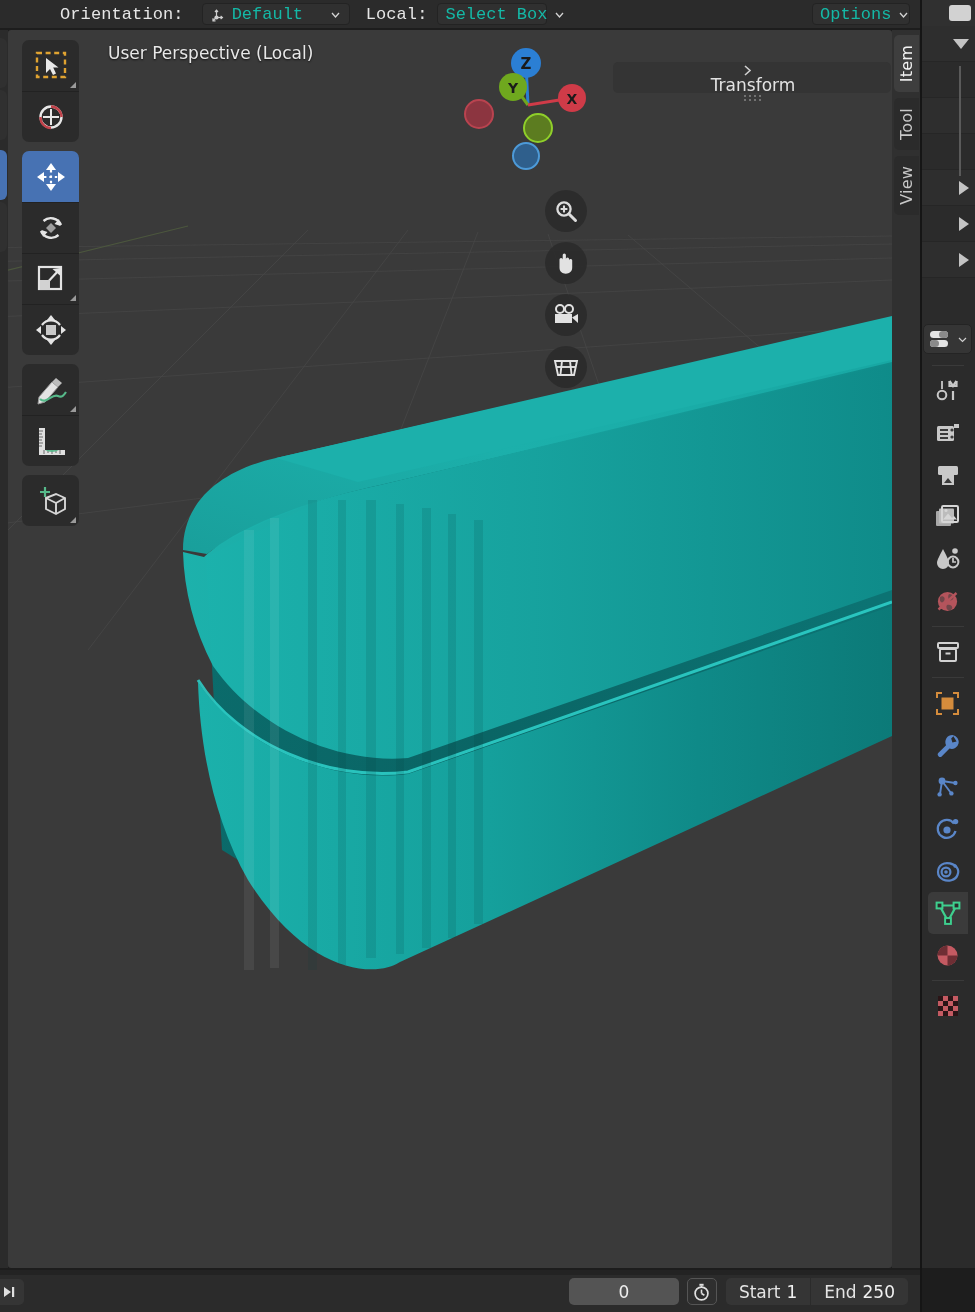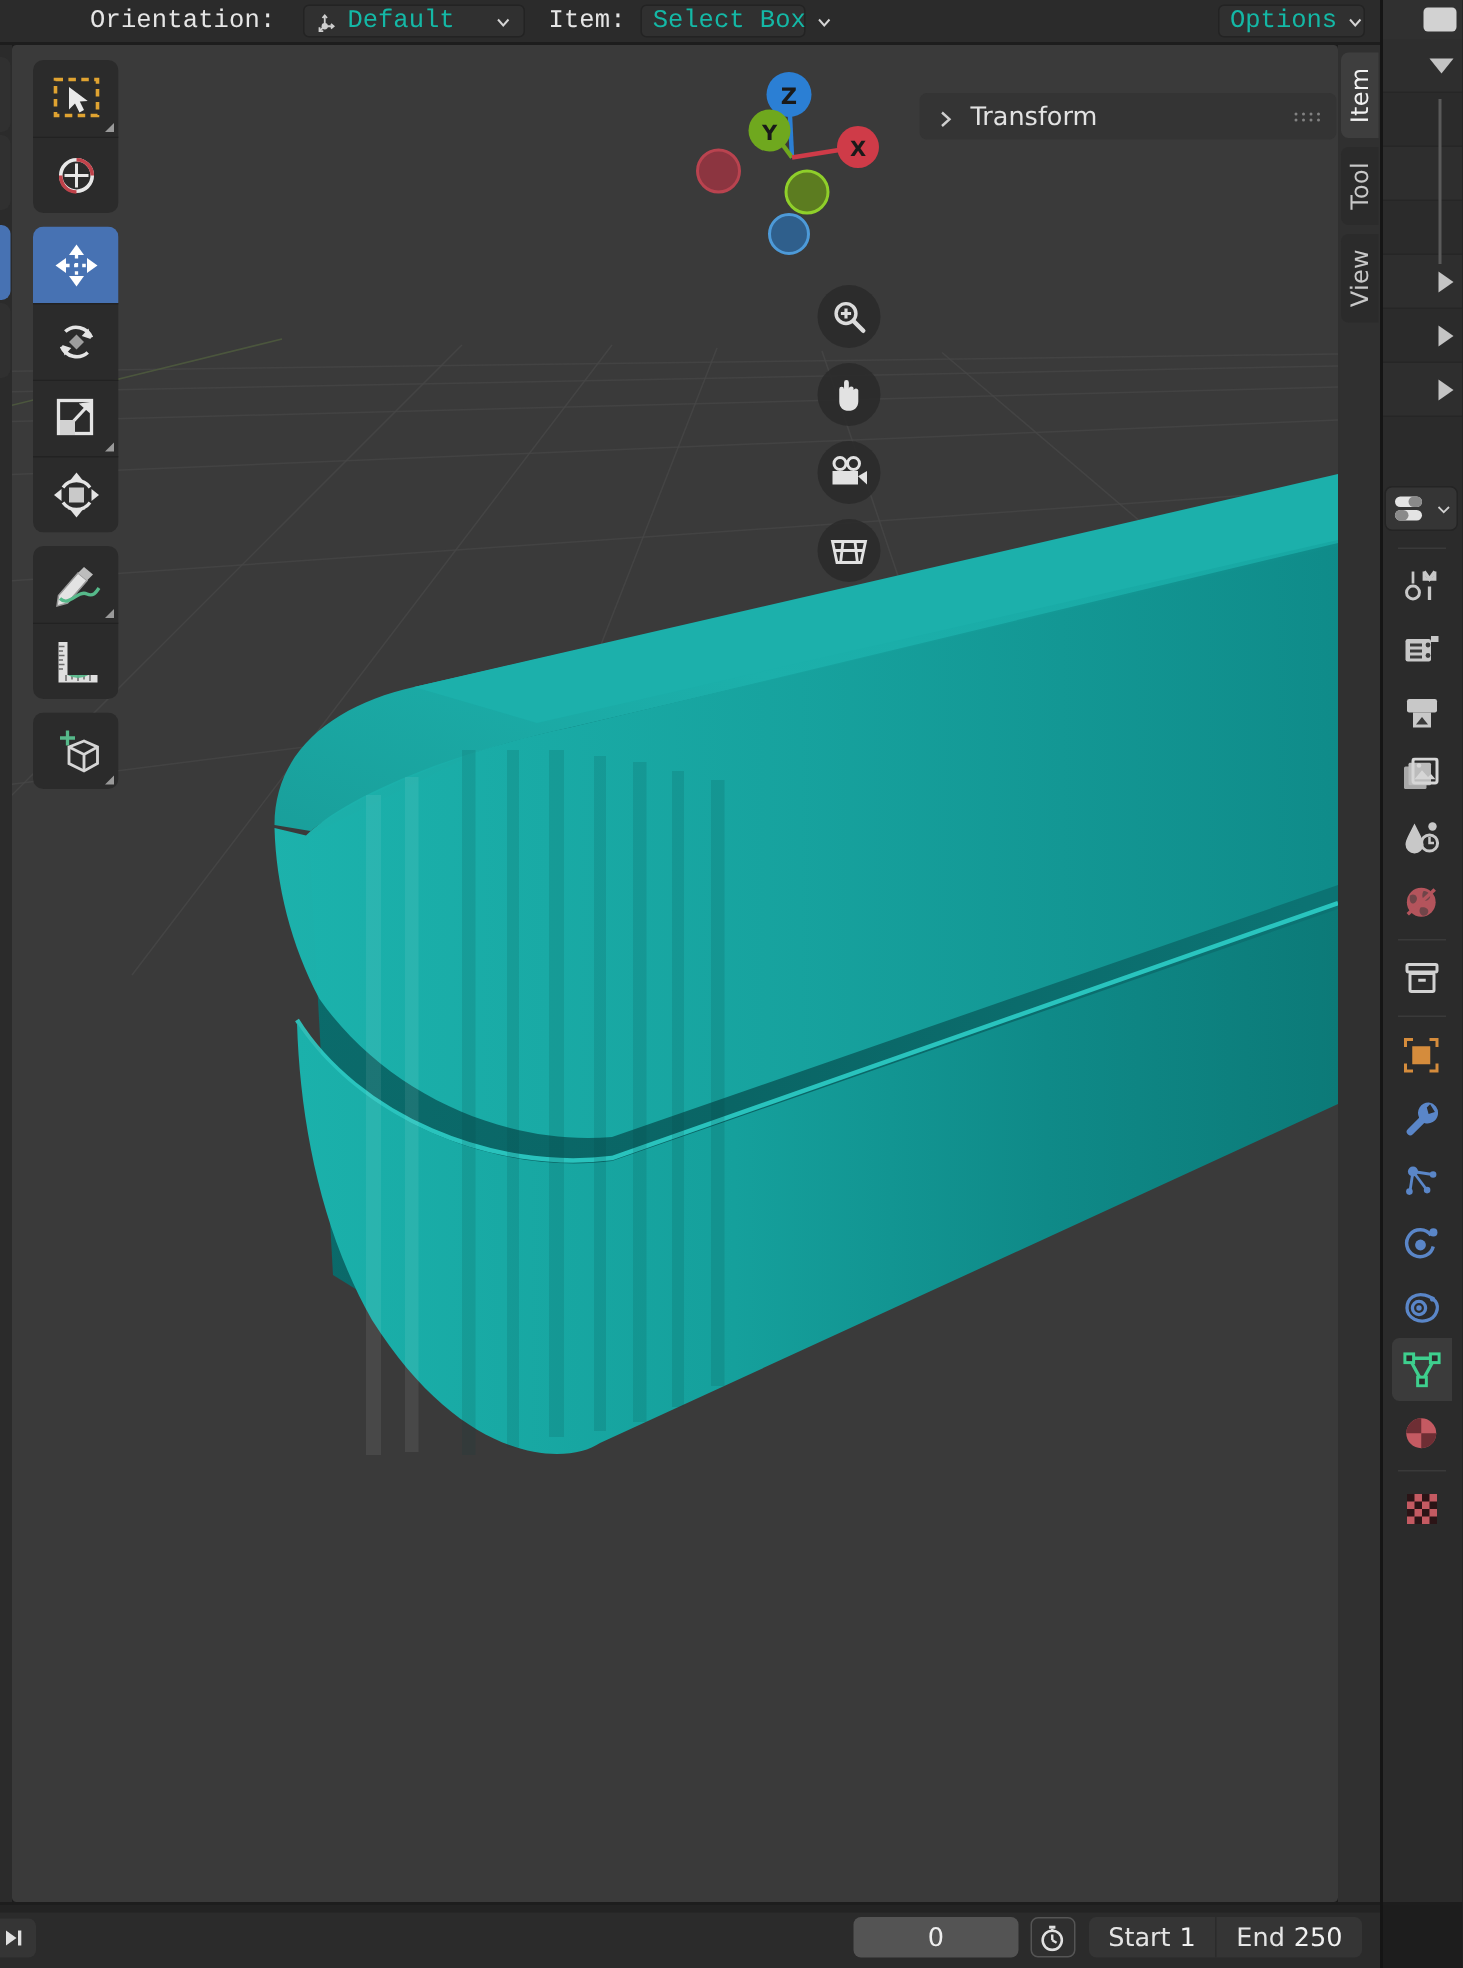--- a/index.html
+++ b/index.html
@@ -96,20 +96,21 @@
   }
 
   
   .npanel {
     position: absolute; left: 605px; top: 32px; width: 278px; z-index: 5;
   }
   .np-header {
     height: 31px; background: #343434; border-radius: 5px;
     display: flex; align-items: center; padding: 0 10px 0 12px;
     cursor: pointer;
+    flex-direction: column;
   }
   .np-arrow { width: 11px; height: 13px; margin-right: 11px; }
   .np-title { color: #e2e2e2; font-size: 17px; flex: 1; }
   .grip { display: grid; grid-template-columns: repeat(4,3px); gap: 2px; opacity: .5; }
   .grip span { width: 2px; height: 2px; background: #cfcfcf; border-radius: 50%; }
 
   
   .sidetabs {
     position: absolute; left: 892px; top: 30px; width: 28px; height: 1238px;
     background: #303030; z-index: 6;
@@ -248,21 +249,21 @@
         <circle cx="6.5" cy="10.5" r="2.1" fill="#cfcfcf"></circle>
       </svg>
       <div class="dv" style="flex:1">Default</div>
       <span class="chev">
         <svg viewBox="0 0 11 11">
             <path d="M2 4 L5.5 8 L9 4" fill="none" stroke="#d4d4d4" stroke-width="1.3"></path>
           </svg>
       </span>
     </div>
     <div style="width:16px"></div>
-    <div class="tb-label">Item:</div>
+    <div class="tb-label">Local:</div>
     <div style="width:10px"></div>
     <div class="tb-dropdown" style="width:110px">
       <div class="dv" style="flex:1">Select Box</div>
       <span class="chev">
         <svg viewBox="0 0 11 11">
             <path d="M2 4 L5.5 8 L9 4" fill="none" stroke="#d4d4d4" stroke-width="1.3"></path>
           </svg>
       </span>
     </div>
     <div style="flex:1"></div>
@@ -354,20 +355,21 @@
         <rect x="440" y="484" width="8" height="424"></rect>
         <rect x="466" y="490" width="9" height="404"></rect>
       </g>
       <g opacity=".07" fill="#ffffff">
         <rect x="236" y="500" width="10" height="440"></rect>
         <rect x="262" y="488" width="9" height="450"></rect>
       </g>
     </svg>
 
     <div class="vp-text">
+      <div>User Perspective (Local)</div>
     </div>
 
     <div class="toolbar">
 
       <div class="tgroup">
         <div class="tbtn">
           <svg width="32" height="30" viewBox="0 0 32 30">
             <rect x="2" y="2" width="28" height="24" fill="none" stroke="#e0a331" stroke-width="2.4" stroke-dasharray="5 3.6"></rect>
             <path d="M11 7 L11 22 L15 18 L18 24 L21 22.4 L18.2 16.6 L23.5 16.4 Z" fill="#e9e9e9"></path>
           </svg>

